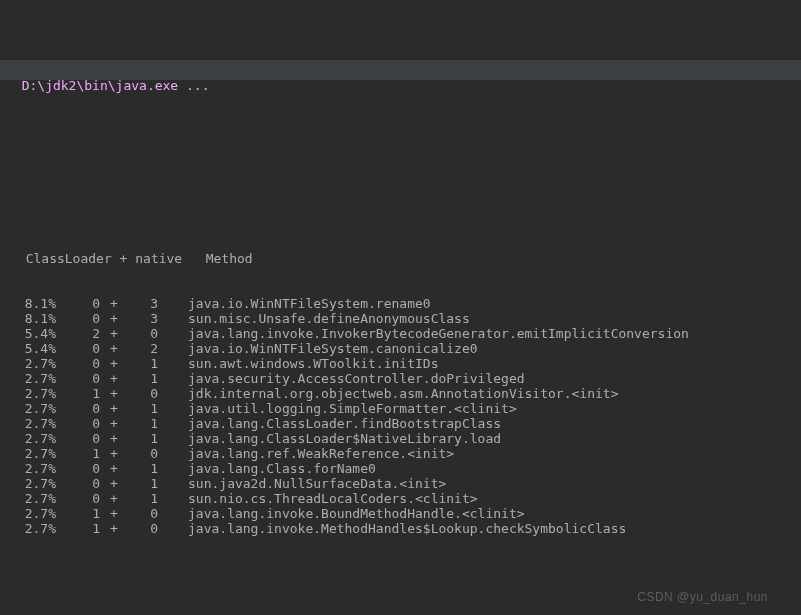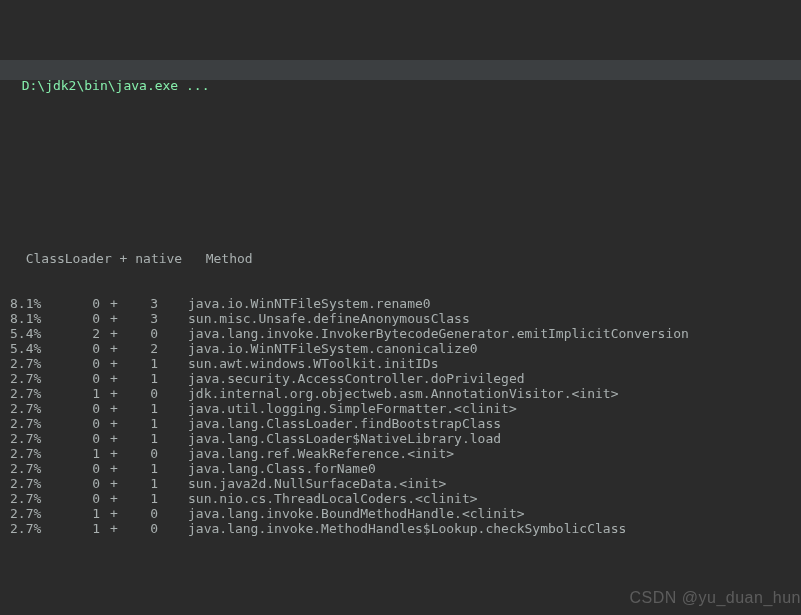--- a/index.html
+++ b/index.html
@@ -10,43 +10,43 @@
       font-size: 13px;
       line-height: 15px;
       width: 801px;
       height: 615px;
       overflow: hidden;
       white-space: pre;
       position: relative;
     }
     .title-bar {
       background: #3c3f41;
-      color: #86efac;
+      color: #f0abfc;
       height: 20px;
       padding: 2px 6px 0 6px;
       font-size: 13px;
       line-height: 16px;
     }
     .console {
       padding: 6px 0 0 10px;
     }
     .row span { display: inline-block; }
-    .c-pct  { width: 46px; text-align: left; }
+    .c-pct  { width: 46px; text-align: right; }
     .c-g1   { width: 14px; }
     .c-a    { width: 30px; text-align: right; }
     .c-plus { width: 28px; text-align: center; }
     .c-b    { width: 30px; text-align: right; }
     .c-g2   { width: 30px; }
     .watermark {
       position: absolute;
-      right: 0;
+      right: 33px;
       bottom: 10px;
       color: rgba(220,220,220,0.28);
       font-family: Arial, sans-serif;
-      font-size: 16px;
+      font-size: 12px;
       letter-spacing: .5px;
       pointer-events: none;
     }
   </style>
 </head>
 <body>
 
 
 
 <div class="title-bar">

